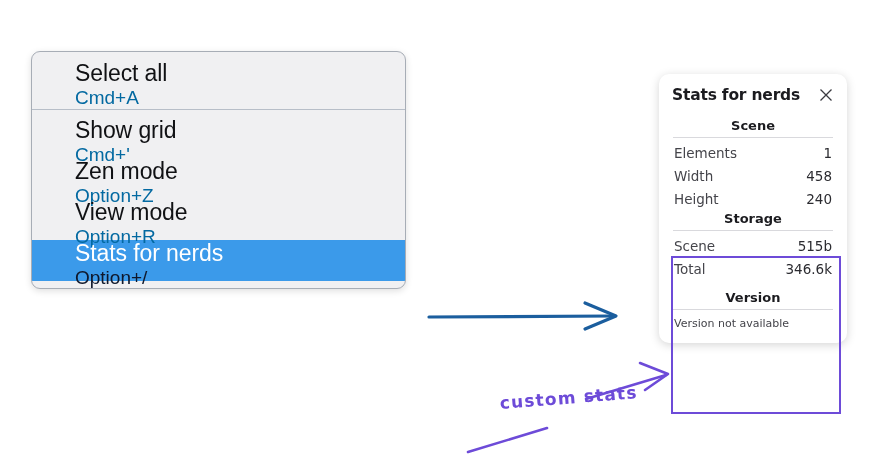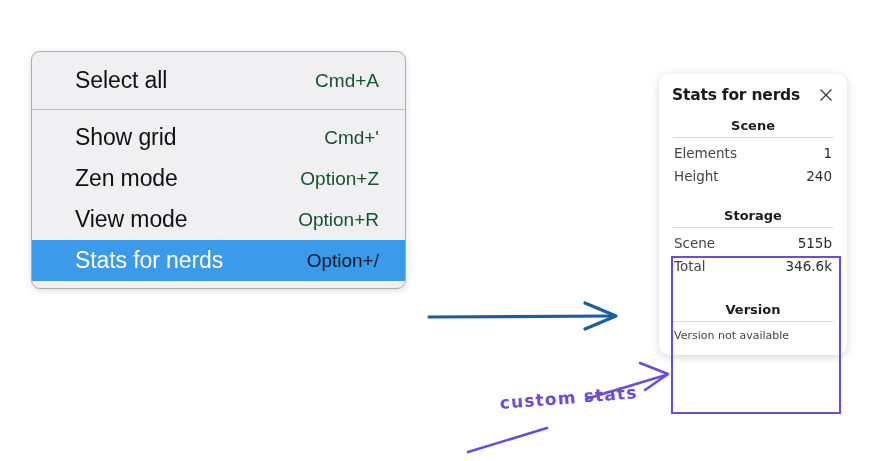--- a/index.html
+++ b/index.html
@@ -31,36 +31,37 @@
     padding: 7px 0 7px 0;
   }
   .menu-section.first { padding: 8px 0 8px 0; }
   .menu-divider {
     height: 1px;
     background: #b7bec8;
     width: 100%;
   }
   .menu-item {
     display: flex;
-    align-items: center;
+    align-items: flex-start;
     justify-content: space-between;
     height: 41px;
     padding: 0 26px 0 43px;
     box-sizing: border-box;
     cursor: default;
+    flex-direction: column;
   }
   .menu-item-label {
     font-size: 23px;
     color: #101114;
     letter-spacing: -0.1px;
     white-space: nowrap;
   }
   .menu-item-shortcut {
     font-size: 19px;
-    color: #14532d;
+    color: #0369a1;
     white-space: nowrap;
   }
   .menu-item.selected {
     background: #3b9aea;
   }
   .menu-item.selected .menu-item-label { color: #ffffff; }
   .menu-item.selected .menu-item-shortcut { color: #0f172a; }
 
   
   .stats-panel {
@@ -204,39 +205,43 @@
   </div>
 
   <div>
     <div class="section-head">Scene</div>
     <div class="section-rule"></div>
     <div class="stat-row">
       <span class="stat-label">Elements</span>
       <span class="stat-value">1</span>
     </div>
     <div class="stat-row">
+      <span class="stat-label">Width</span>
+      <span class="stat-value">458</span>
+    </div>
+    <div class="stat-row">
       <span class="stat-label">Height</span>
       <span class="stat-value">240</span>
     </div>
   </div>
 
-  <div style="margin-top:20px;">
+  <div style="margin-top:0;">
     <div class="section-head">Storage</div>
     <div class="section-rule"></div>
     <div class="stat-row">
       <span class="stat-label">Scene</span>
       <span class="stat-value">515b</span>
     </div>
     <div class="stat-row">
       <span class="stat-label">Total</span>
       <span class="stat-value">346.6k</span>
     </div>
   </div>
 
-  <div style="margin-top:24px;">
+  <div style="margin-top:9px;">
     <div class="section-head">Version</div>
     <div class="section-rule"></div>
     <div class="stat-note">Version not available</div>
   </div>
 
 </div>
 
 <div class="highlight-box"></div>
 
 <div class="annot-layer">

